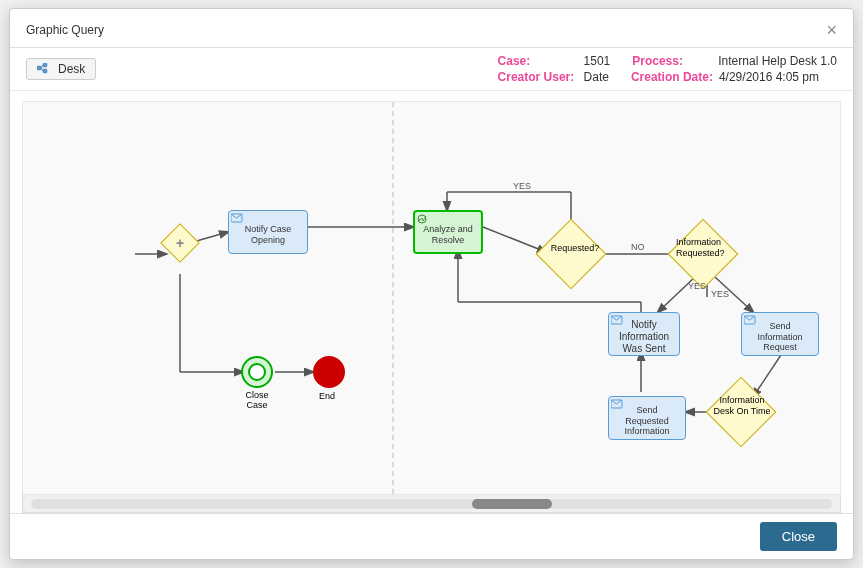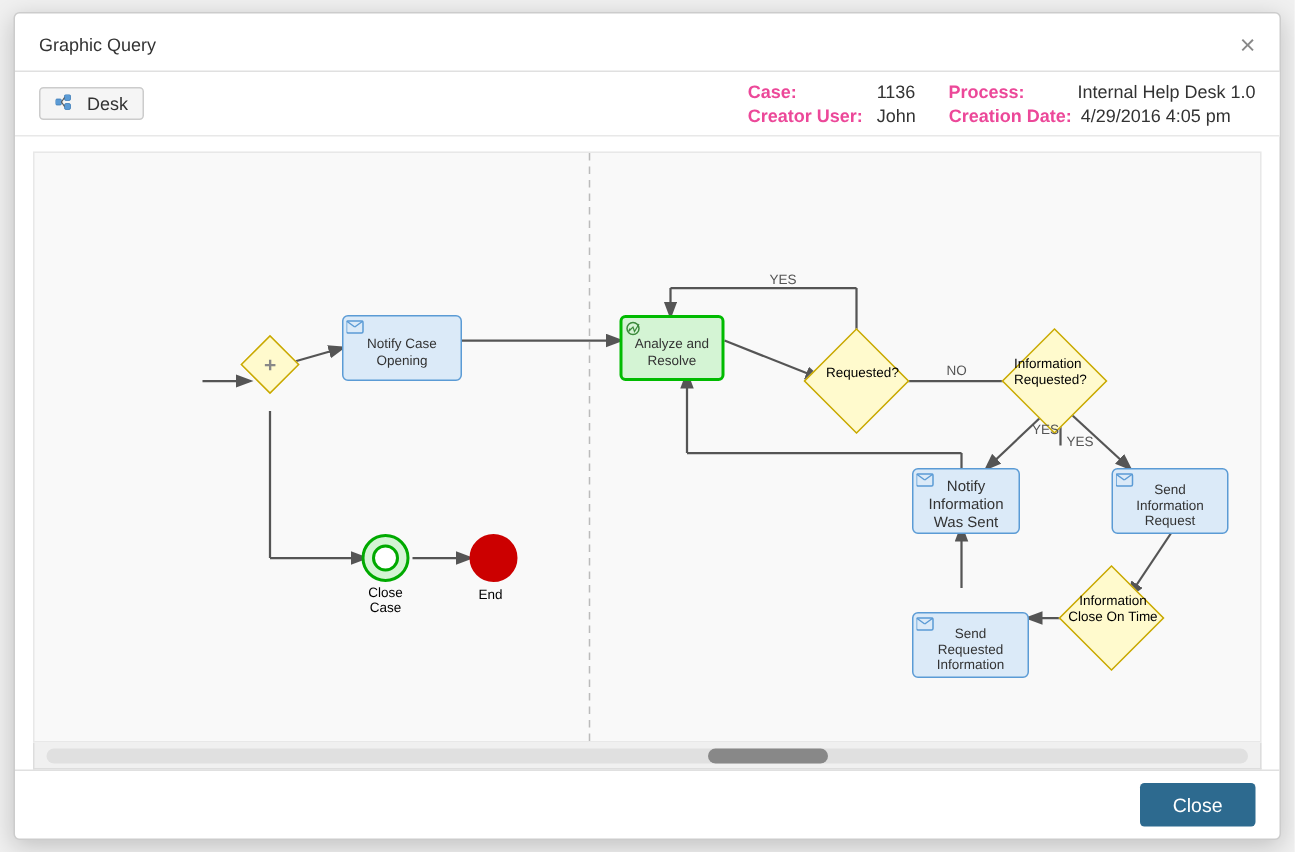--- a/index.html
+++ b/index.html
@@ -192,27 +192,27 @@
         <line x1="4" y1="5" x2="6" y2="2" stroke="#555" stroke-width="0.8"></line>
         <line x1="4" y1="5" x2="6" y2="8" stroke="#555" stroke-width="0.8"></line>
       </svg>
       <span>Desk</span>
     </button>
 
     <div class="info-fields">
       <div class="info-group">
         <div class="info-row">
           <span class="info-label">Case:</span>
-          <span class="info-value">1136</span>
+          <span class="info-value">1501</span>
           <span class="info-label" style="margin-left:16px;">Process:</span>
           <span class="info-value">Internal Help Desk 1.0</span>
         </div>
         <div class="info-row">
           <span class="info-label">Creator User:</span>
-          <span class="info-value">John</span>
+          <span class="info-value">Date</span>
           <span class="info-label" style="margin-left:16px;">Creation Date:</span>
           <span class="info-value">4/29/2016 4:05 pm</span>
         </div>
       </div>
     </div>
   </div>
 
   <div class="diagram-area">
     <div class="diagram-canvas">
 
@@ -323,32 +323,32 @@
           <div style="width:18px;height:18px;border-radius:50%;border:2px solid #00aa00;background:#fff;"></div>
         </div>
         <span style="position:absolute;top:34px;left:-4px;font-size:9px;text-align:center;width:40px;">Close Case</span>
       </div>
 
       <div style="position:absolute;left:290px;top:254px;">
         <div style="width:32px;height:32px;border-radius:50%;border:3px solid #cc0000;background:#cc0000;"></div>
         <span style="position:absolute;top:35px;left:6px;font-size:9px;">End</span>
       </div>
 
-      <div class="bpmn-node task-box" style="left:585px;top:306px;width:78px;height:44px;padding:19px;">
+      <div class="bpmn-node task-box" style="left:585px;top:294px;width:78px;height:44px;padding:19px;">
         <svg style="position:absolute;top:2px;left:2px;" width="12" height="10">
           <rect x="0" y="1" width="11" height="8" rx="1" fill="none" stroke="#5b9bd5" stroke-width="1"></rect>
           <line x1="0" y1="1" x2="5.5" y2="5" stroke="#5b9bd5" stroke-width="1"></line>
           <line x1="11" y1="1" x2="5.5" y2="5" stroke="#5b9bd5" stroke-width="1"></line>
         </svg>
         <span style="font-size:9px;padding-top:6px;line-height:1.2;">Send Requested Information</span>
       </div>
 
       <div style="position:absolute;left:693px;top:285px;">
         <div style="width:50px;height:50px;transform:rotate(45deg);background:#fffacd;border:1.5px solid #c8a800;position:absolute;"></div>
-        <span style="position:absolute;top:8px;left:-4px;font-size:9px;text-align:center;width:60px;line-height:1.2;">Information Close On Time</span>
+        <span style="position:absolute;top:8px;left:-4px;font-size:9px;text-align:center;width:60px;line-height:1.2;">Information Desk On Time</span>
       </div>
 
     </div>
   </div>
 
   <div class="scrollbar-area">
     <div class="scrollbar-track">
       <div class="scrollbar-thumb"></div>
     </div>
   </div>

